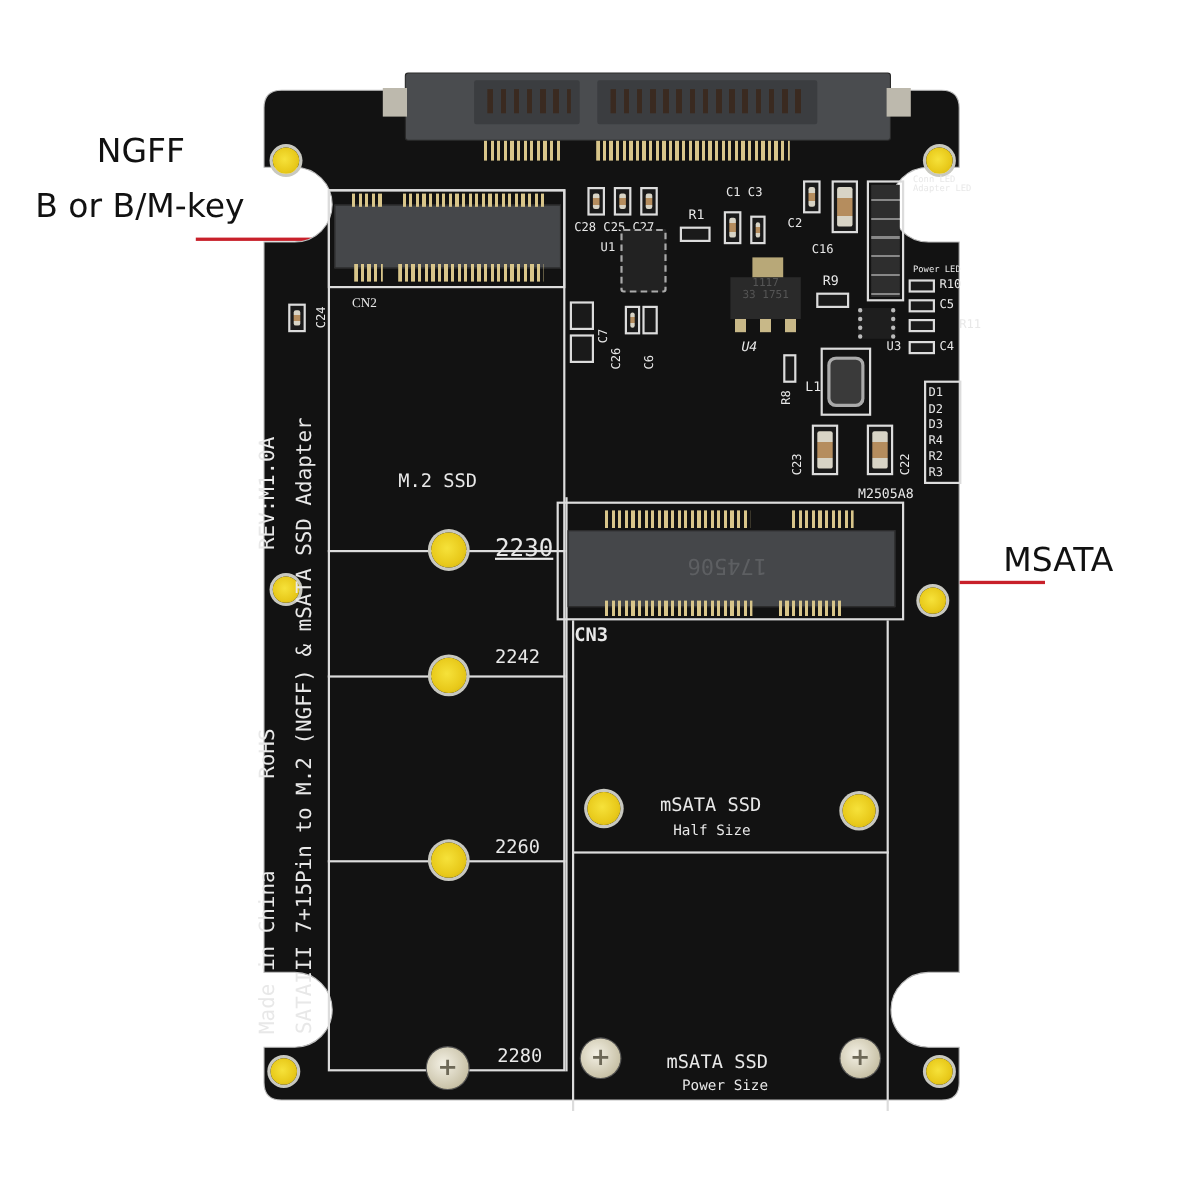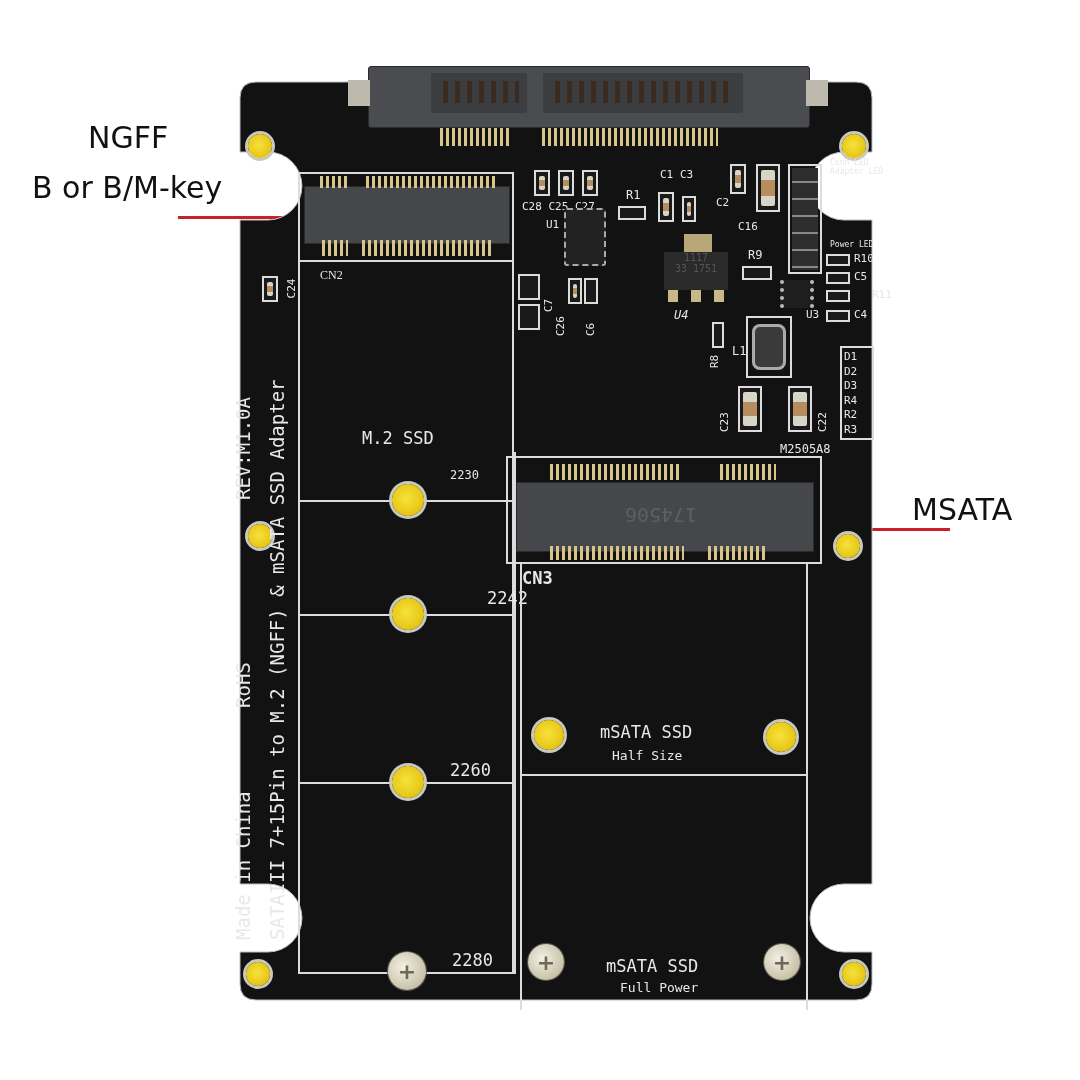--- a/index.html
+++ b/index.html
@@ -72,25 +72,25 @@
   <div class="pins" style="left:88px; top:104px; width:28px; height:12px;"></div>
   <div class="pins" style="left:134px; top:104px; width:132px; height:12px;"></div>
   <div class="pins" style="left:90px; top:168px; width:26px; height:16px;"></div>
   <div class="pins" style="left:130px; top:168px; width:132px; height:16px;"></div>
   <div class="silk" style="left:88px; top:196px; font-size:12px;font-family:Liberation Serif, serif;">CN2</div>
 
   <div class="silk" style="left:130px; top:356px; font-size:17px;">M.2 SSD</div>
 
   <div class="hline" style="left:66px; top:428px; width:216px;"></div>
   <div class="pad" style="left:160px; top:412px; width:32px; height:32px;"></div>
-  <div class="silk" style="left:218px; top:396px; font-size:12px;">2230</div>
+  <div class="silk" style="left:218px; top:414px; font-size:22px;text-decoration:underline;">2230</div>
 
   <div class="hline" style="left:66px; top:542px; width:216px;"></div>
   <div class="pad" style="left:160px; top:526px; width:32px; height:32px;"></div>
-  <div class="silk" style="left:218px; top:516px; font-size:17px;margin-left:37px;">2242</div>
+  <div class="silk" style="left:218px; top:516px; font-size:17px;">2242</div>
 
   <div class="hline" style="left:66px; top:710px; width:216px;"></div>
   <div class="pad" style="left:160px; top:694px; width:32px; height:32px;"></div>
   <div class="silk" style="left:218px; top:688px; font-size:17px;">2260</div>
 
   <div class="screw" style="left:156px; top:880px; width:38px; height:38px;"></div>
   <div class="silk" style="left:220px; top:878px; font-size:17px;">2280</div>
 
   <div class="smd" style="left:302px; top:98px; width:16px; height:26px;">
       <div class="cap"></div>
@@ -215,14 +215,14 @@
   <div class="hline" style="left:288px; top:702px; width:288px;"></div>
 
   <div class="pad" style="left:302px; top:648px; width:30px; height:30px;"></div>
   <div class="pad" style="left:534px; top:650px; width:30px; height:30px;"></div>
   <div class="silk" style="left:368px; top:650px; font-size:17px;">mSATA SSD</div>
   <div class="silk" style="left:380px; top:676px; font-size:13px;">Half Size</div>
 
   <div class="screw" style="left:296px; top:872px; width:36px; height:36px;"></div>
   <div class="screw" style="left:532px; top:872px; width:36px; height:36px;"></div>
   <div class="silk" style="left:374px; top:884px; font-size:17px;">mSATA SSD</div>
-  <div class="silk" style="left:388px; top:908px; font-size:13px;">Full Power</div>
+  <div class="silk" style="left:388px; top:908px; font-size:13px;">Power Size</div>
 </div>
 
 </body></html>

